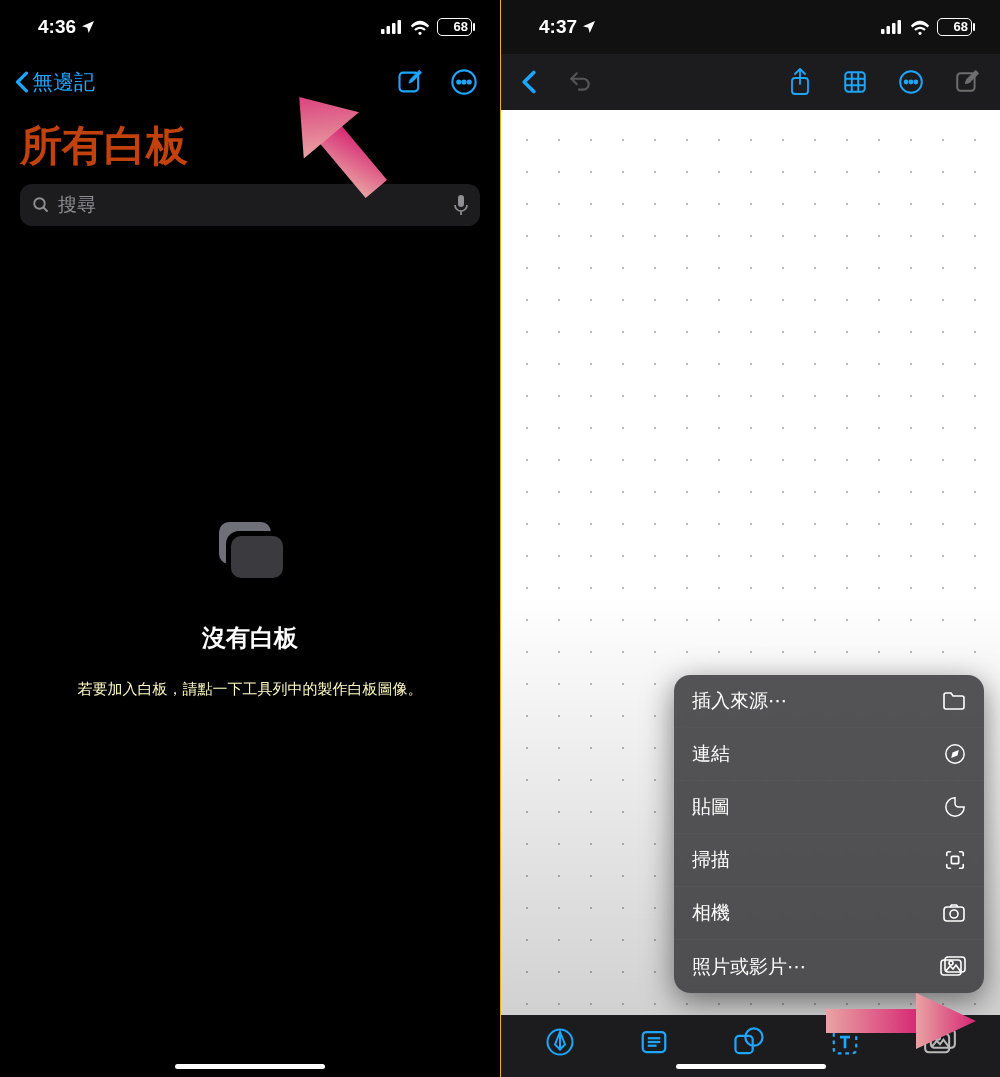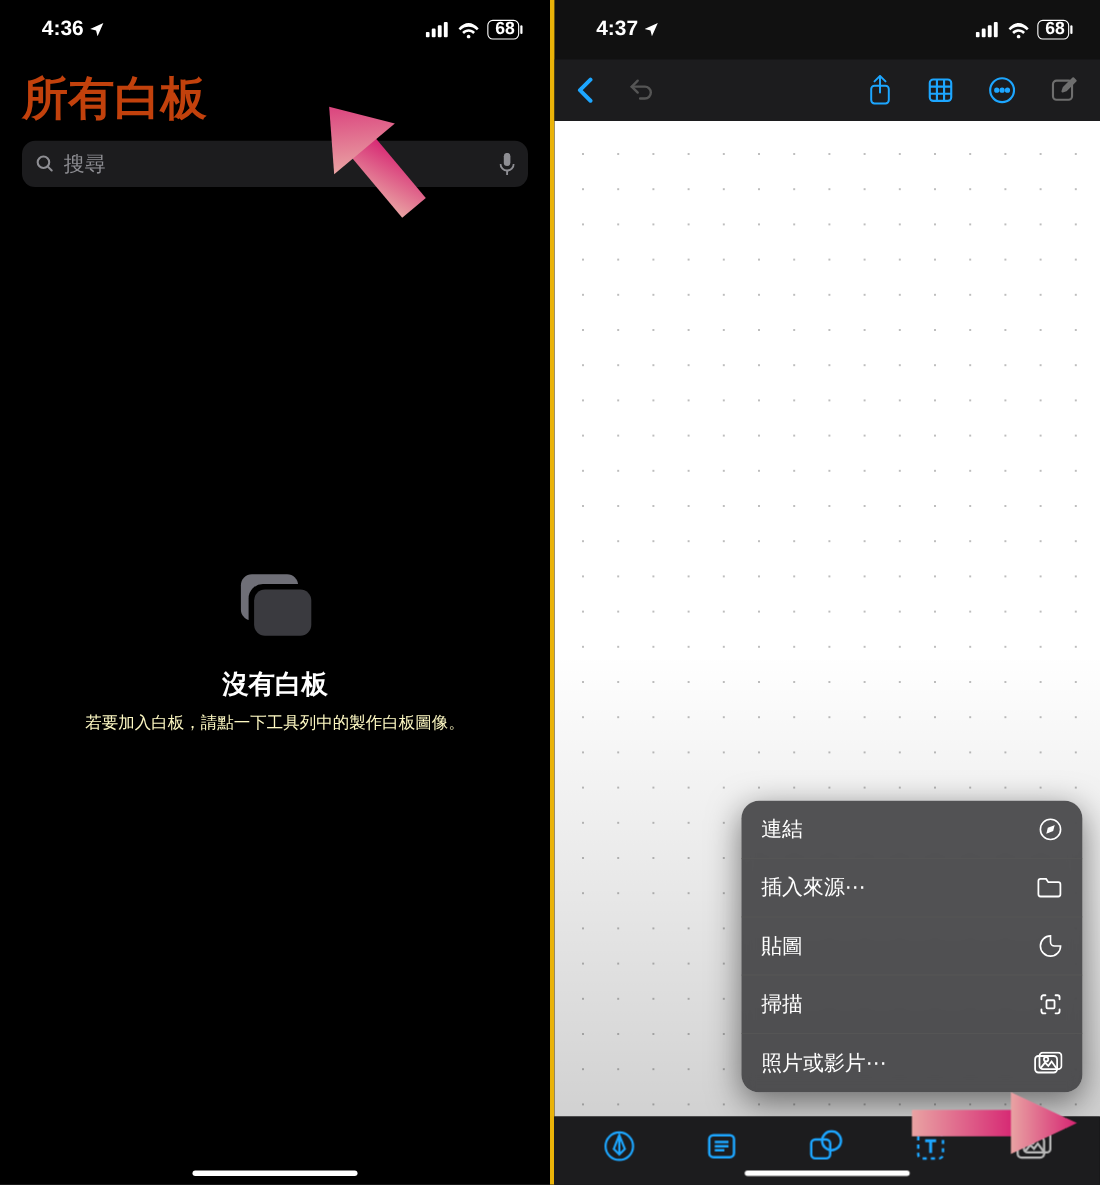--- a/index.html
+++ b/index.html
@@ -8,37 +8,37 @@
     background: #444;
     width: 1000px; height: 1077px;
     display: flex;
   }
   .phone {
     width: 500px; height: 1077px;
     background: #000;
     position: relative;
     overflow: hidden;
   }
-  .phone.right { background:#111; border-left:4px solid #eab308;}
+  .phone.right { background:#111; border-left:1px solid #eab308;}
   
   .status {
     height: 54px;
     display: flex; align-items: center; justify-content: space-between;
     padding: 0 28px 0 38px;
     color: #fff;
     font-size: 19px; font-weight: 600; gap: 48px;
   }
   .status .left { display:flex; align-items:center; gap:4px;}
   .status .right { display:flex; align-items:center; gap:7px;}
   .loc-icon { transform: rotate(0deg); }
   .battery {
     display:flex; align-items:center; gap:2px;
     border:1.5px solid #fff; border-radius:5px;
-    padding:1px 3px 1px 6px;
-    font-size:16px; font-weight:700;
+    padding:1px 3px 1px 16px;
+    font-size:13px; font-weight:700;
     position:relative;
     line-height: 14px;
   }
   .battery::after{
     content:""; position:absolute; right:-4px; top:4px;
     width:2px; height:8px; background:#fff; border-radius:2px;
   }
   
   .nav {
     height:56px;
@@ -62,20 +62,21 @@
     display:flex; align-items:center; padding:0 12px;
     color:#8e8e93;
     justify-content:flex-end;
   }
   .search svg { flex:0 0 auto; }
   .search span.ph { margin-left:8px; font-size:19px; flex:1; color:#8e8e93; }
   .empty {
     position:absolute; top:520px; left:0; right:0;
     display:flex; flex-direction:column; align-items:center;
     color:#fff;
+    gap:16px;
   }
   .empty .stack {
     width:74px; height:64px; position:relative; margin-bottom:22px;
   }
   .empty .stack .r1, .empty .stack .r2{
     position:absolute; border-radius:10px;
   }
   .empty .stack .r1{ width:52px; height:42px; background:#6f6f77; left:6px; top:2px;}
   .empty .stack .r2{ width:52px; height:42px; background:#3a3a3f; left:18px; top:16px; box-shadow: -2px -2px 0 3px #000;}
   .empty h2 { font-size:24px; font-weight:600; margin-bottom:10px;}
@@ -152,20 +153,40 @@
         </svg>
       <svg width="20" height="15" viewBox="0 0 24 18" fill="#fff">
           <path d="M12 18c1 0 2-1 2-2s-1-2-2-2-2 1-2 2 1 2 2 2zm-5-5c3-3 7-3 10 0l2-2c-4-4-10-4-14 0zm-4-4c5-5 13-5 18 0l2-2C16-1 8-1 1 7z"></path>
         </svg>
       <span class="battery">
           <span>68</span>
         </span>
     </div>
   </div>
 
+  <div class="nav">
+    <div class="back">
+      <svg width="14" height="22" viewBox="0 0 12 20" fill="none" stroke="#1da6ff" stroke-width="3" stroke-linecap="round" stroke-linejoin="round">
+          <polyline points="10,2 2,10 10,18"></polyline>
+        </svg>
+      <span>無邊記</span>
+    </div>
+    <div class="actions">
+      <svg width="28" height="28" viewBox="0 0 24 24" fill="none" stroke="#1da6ff" stroke-width="1.8" stroke-linecap="round" stroke-linejoin="round">
+          <rect x="3" y="4" width="16" height="16" rx="3"></rect>
+          <path d="M20 2 L22 4 L14 12 L11 13 L12 10 Z" fill="#1da6ff" stroke="#1da6ff" stroke-width="0.5"></path>
+        </svg>
+      <svg width="28" height="28" viewBox="0 0 24 24" fill="none" stroke="#1da6ff" stroke-width="1.8">
+          <circle cx="12" cy="12" r="10"></circle>
+          <circle cx="7.5" cy="12" r="1.3" fill="#1da6ff"></circle>
+          <circle cx="12" cy="12" r="1.3" fill="#1da6ff"></circle>
+          <circle cx="16.5" cy="12" r="1.3" fill="#1da6ff"></circle>
+        </svg>
+    </div>
+  </div>
 
   <div class="title-lg">所有白板</div>
 
   <div class="search-wrap">
     <div class="search">
       <svg width="18" height="18" viewBox="0 0 24 24" fill="none" stroke="#8e8e93" stroke-width="2.5" stroke-linecap="round">
           <circle cx="10" cy="10" r="7"></circle>
           <line x1="20" y1="20" x2="15" y2="15"></line>
         </svg>
       <span class="ph">搜尋</span>
@@ -260,43 +281,51 @@
           <rect x="3" y="4" width="16" height="16" rx="3"></rect>
           <path d="M20 2 L22 4 L14 12 L11 13 L12 10 Z" fill="#6e6e6e"></path>
         </svg>
     </div>
   </div>
 
   <div class="canvas"></div>
 
   <div class="menu">
     <div class="item">
+      <span>插入來源⋯</span>
+      <svg width="24" height="20" viewBox="0 0 24 20" fill="none" stroke="#fff" stroke-width="1.6">
+          <path d="M2 4 a2 2 0 0 1 2 -2 h5 l2 3 h9 a2 2 0 0 1 2 2 v9 a2 2 0 0 1 -2 2 H4 a2 2 0 0 1 -2 -2 Z"></path>
+        </svg>
+    </div>
+    <div class="item">
       <span>連結</span>
       <svg width="22" height="22" viewBox="0 0 24 24" fill="none" stroke="#fff" stroke-width="1.6">
           <circle cx="12" cy="12" r="10"></circle>
           <polygon points="15,9 10,11 9,15 14,13" fill="#fff"></polygon>
         </svg>
     </div>
     <div class="item">
-      <span>插入來源⋯</span>
-      <svg width="24" height="20" viewBox="0 0 24 20" fill="none" stroke="#fff" stroke-width="1.6">
-          <path d="M2 4 a2 2 0 0 1 2 -2 h5 l2 3 h9 a2 2 0 0 1 2 2 v9 a2 2 0 0 1 -2 2 H4 a2 2 0 0 1 -2 -2 Z"></path>
-        </svg>
-    </div>
-    <div class="item">
       <span>貼圖</span>
       <svg width="22" height="22" viewBox="0 0 24 24" fill="none" stroke="#fff" stroke-width="1.6">
           <path d="M12 2 a10 10 0 1 0 10 10 h-6 a4 4 0 0 1 -4 -4 Z"></path>
         </svg>
     </div>
     <div class="item">
       <span>掃描</span>
       <svg width="22" height="22" viewBox="0 0 24 24" fill="none" stroke="#fff" stroke-width="1.8" stroke-linecap="round">
           <path d="M3 7V5a2 2 0 012-2h2M17 3h2a2 2 0 012 2v2M21 17v2a2 2 0 01-2 2h-2M7 21H5a2 2 0 01-2-2v-2"></path>
           <rect x="8" y="8" width="8" height="8" rx="1"></rect>
+        </svg>
+    </div>
+    <div class="item">
+      <span>相機</span>
+      <svg width="24" height="20" viewBox="0 0 24 20" fill="none" stroke="#fff" stroke-width="1.6">
+          <rect x="2" y="4" width="20" height="14" rx="3"></rect>
+          <path d="M8 4 l1.5 -2 h5 L16 4"></path>
+          <circle cx="12" cy="11" r="4"></circle>
         </svg>
     </div>
     <div class="item">
       <span>照片或影片⋯</span>
       <svg width="26" height="22" viewBox="0 0 26 22" fill="none" stroke="#fff" stroke-width="1.6">
           <rect x="1" y="4" width="20" height="15" rx="3"></rect>
           <rect x="5" y="1" width="20" height="15" rx="3"></rect>
           <circle cx="11" cy="7" r="2"></circle>
           <path d="M6 15 l4 -5 l3 3 l3 -4 l5 7"></path>
         </svg>

